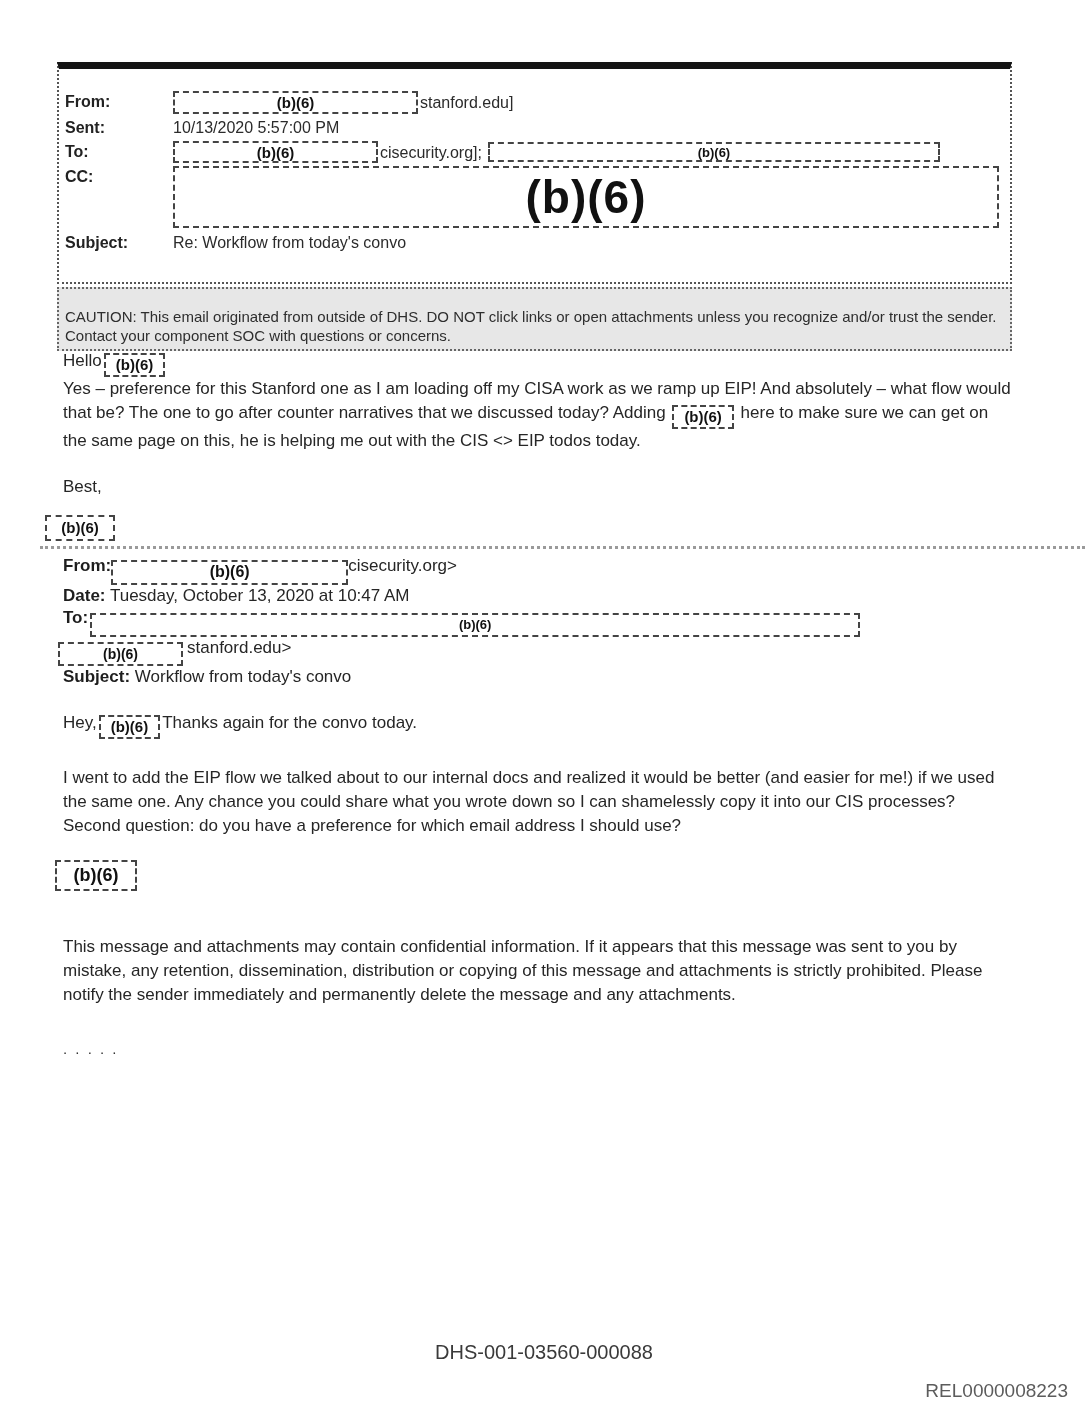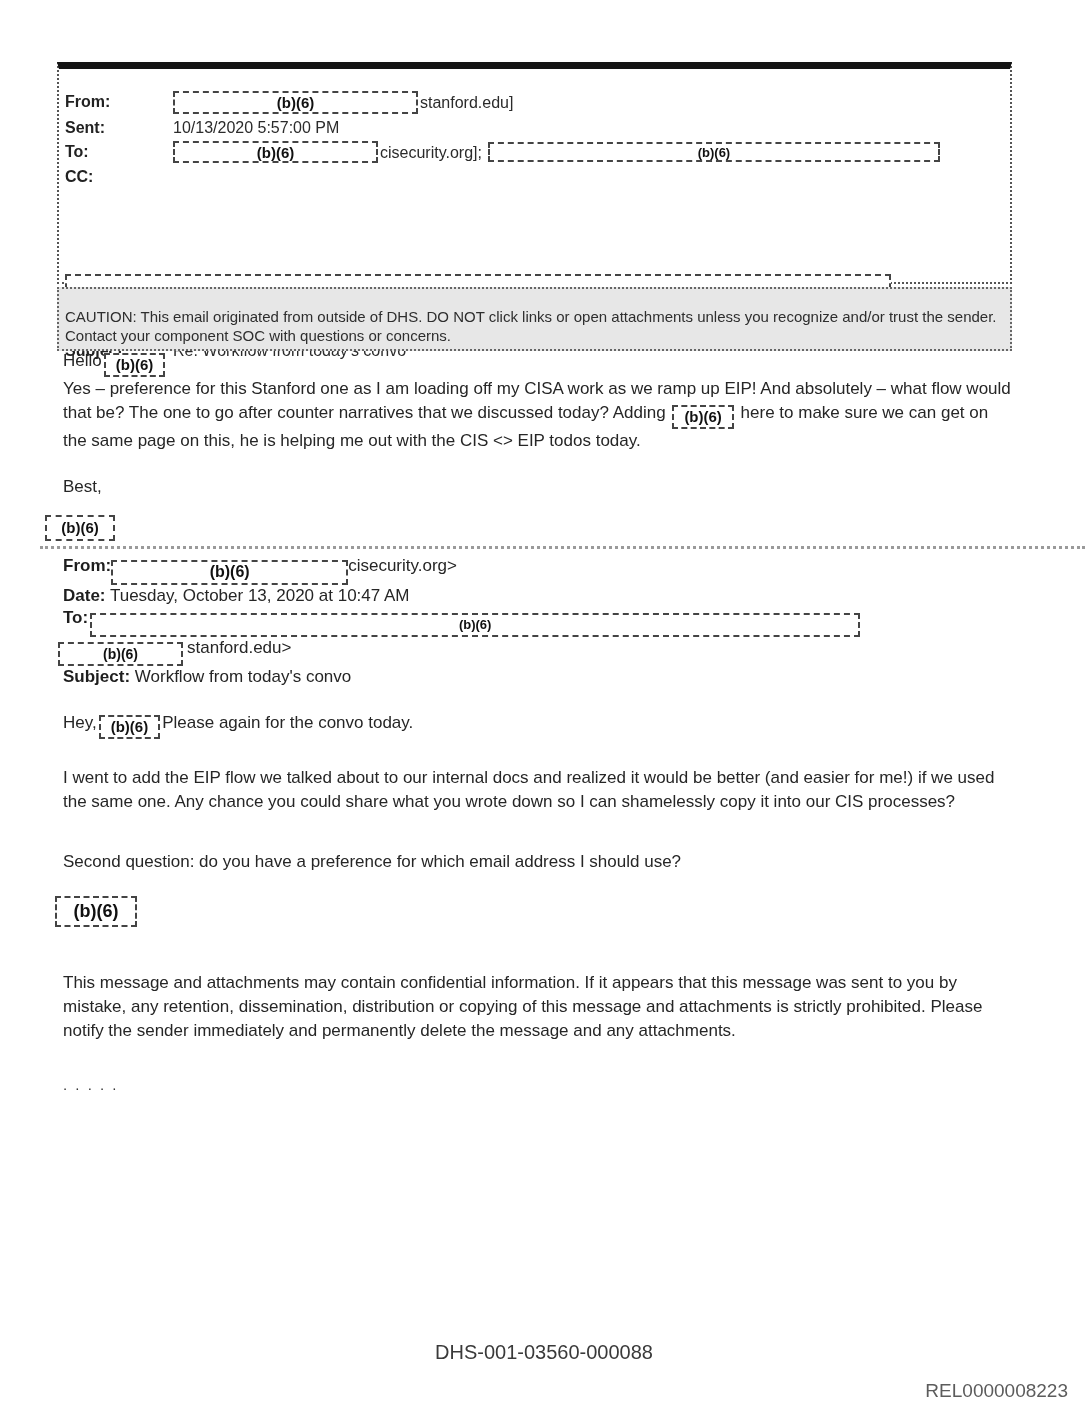--- a/index.html
+++ b/index.html
@@ -40,21 +40,21 @@
     background: #fff;
     font-weight: bold;
     color: #111;
     white-space: nowrap;
   }
   .chip-from   { width: 245px; height: 23px; font-size: 15px; }
   .chip-to1    { width: 205px; height: 22px; font-size: 15px; }
   .chip-to2    { width: 452px; height: 20px; font-size: 13px; margin-left: 4px; }
   .chip-cc-big { width: 826px; height: 62px; font-size: 46px; letter-spacing: 1px; }
   .plain { font-size: 16px; color: #2b2b2b; }
-  .cc-row { margin: 2px 0 4px 0; flex-direction: column; }
+  .cc-row { margin: 2px 0 4px 0; }
 
   
   .caution {
     position: absolute;
     left: 57px;
     top: 287px;
     width: 955px;
     min-height: 44px;
     background: #e7e7e7;
     border: 2px dotted #666;
@@ -98,21 +98,21 @@
   
   .qrow { font-size: 17px; line-height: 22px; }
   .qlabel { font-weight: bold; color: #1e1e1e; }
   .chip-qfrom { width: 237px; height: 25px; font-size: 16px; vertical-align: -6px; }
   .chip-qto   { width: 770px; height: 24px; font-size: 13px; vertical-align: -6px; margin-left: 2px; }
   .qrow-to2 { margin-left: -5px; }
   .chip-qto2  { width: 125px; height: 24px; font-size: 14px; vertical-align: -6px; margin-right: 4px; }
 
   .q-greeting { margin-top: 23px; margin-bottom: 27px; }
   .q-para1 { }
-  .q-para2 { margin-bottom: 22px; margin-top: 36px; }
+  .q-para2 { margin-bottom: 22px; }
   .q-closing { margin-bottom: 0px; }
   .sig-row2 { margin-left: -8px; margin-bottom: 44px; }
   .chip-sig2 { font-size: 18px; width: 82px; height: 31px; }
   .disclaimer { margin-bottom: 30px; }
   .dots { font-size: 15px; letter-spacing: 2px; color: #333; }
 
   
   .footer-docid {
     position: absolute;
     left: 0; right: 0;
@@ -202,21 +202,21 @@
     </div>
     <div class="qrow qrow-to2">
       <span class="chip chip-qto2">(b)(6)</span><span>stanford.edu&gt;</span>
     </div>
     <div class="qrow">
       <span class="qlabel">Subject:</span>
       <span>Workflow from today's convo</span>
     </div>
 
     <p class="para q-greeting">
-      <span>Hey,</span><span class="chip chip-inline">(b)(6)</span><span>Please again for the convo today.</span>
+      <span>Hey,</span><span class="chip chip-inline">(b)(6)</span><span>Thanks again for the convo today.</span>
     </p>
 
     <p class="para q-para1">I went to add the EIP flow we talked about to our internal docs and realized it would be better (and easier for me!) if we used the same one. Any chance you could share what you wrote down so I can shamelessly copy it into our CIS processes?</p>
 
     <p class="para q-para2">Second question: do you have a preference for which email address I should use?</p>
 
 
     <div class="sig-row2">
       <span class="chip chip-sig2">(b)(6)</span>
     </div>

